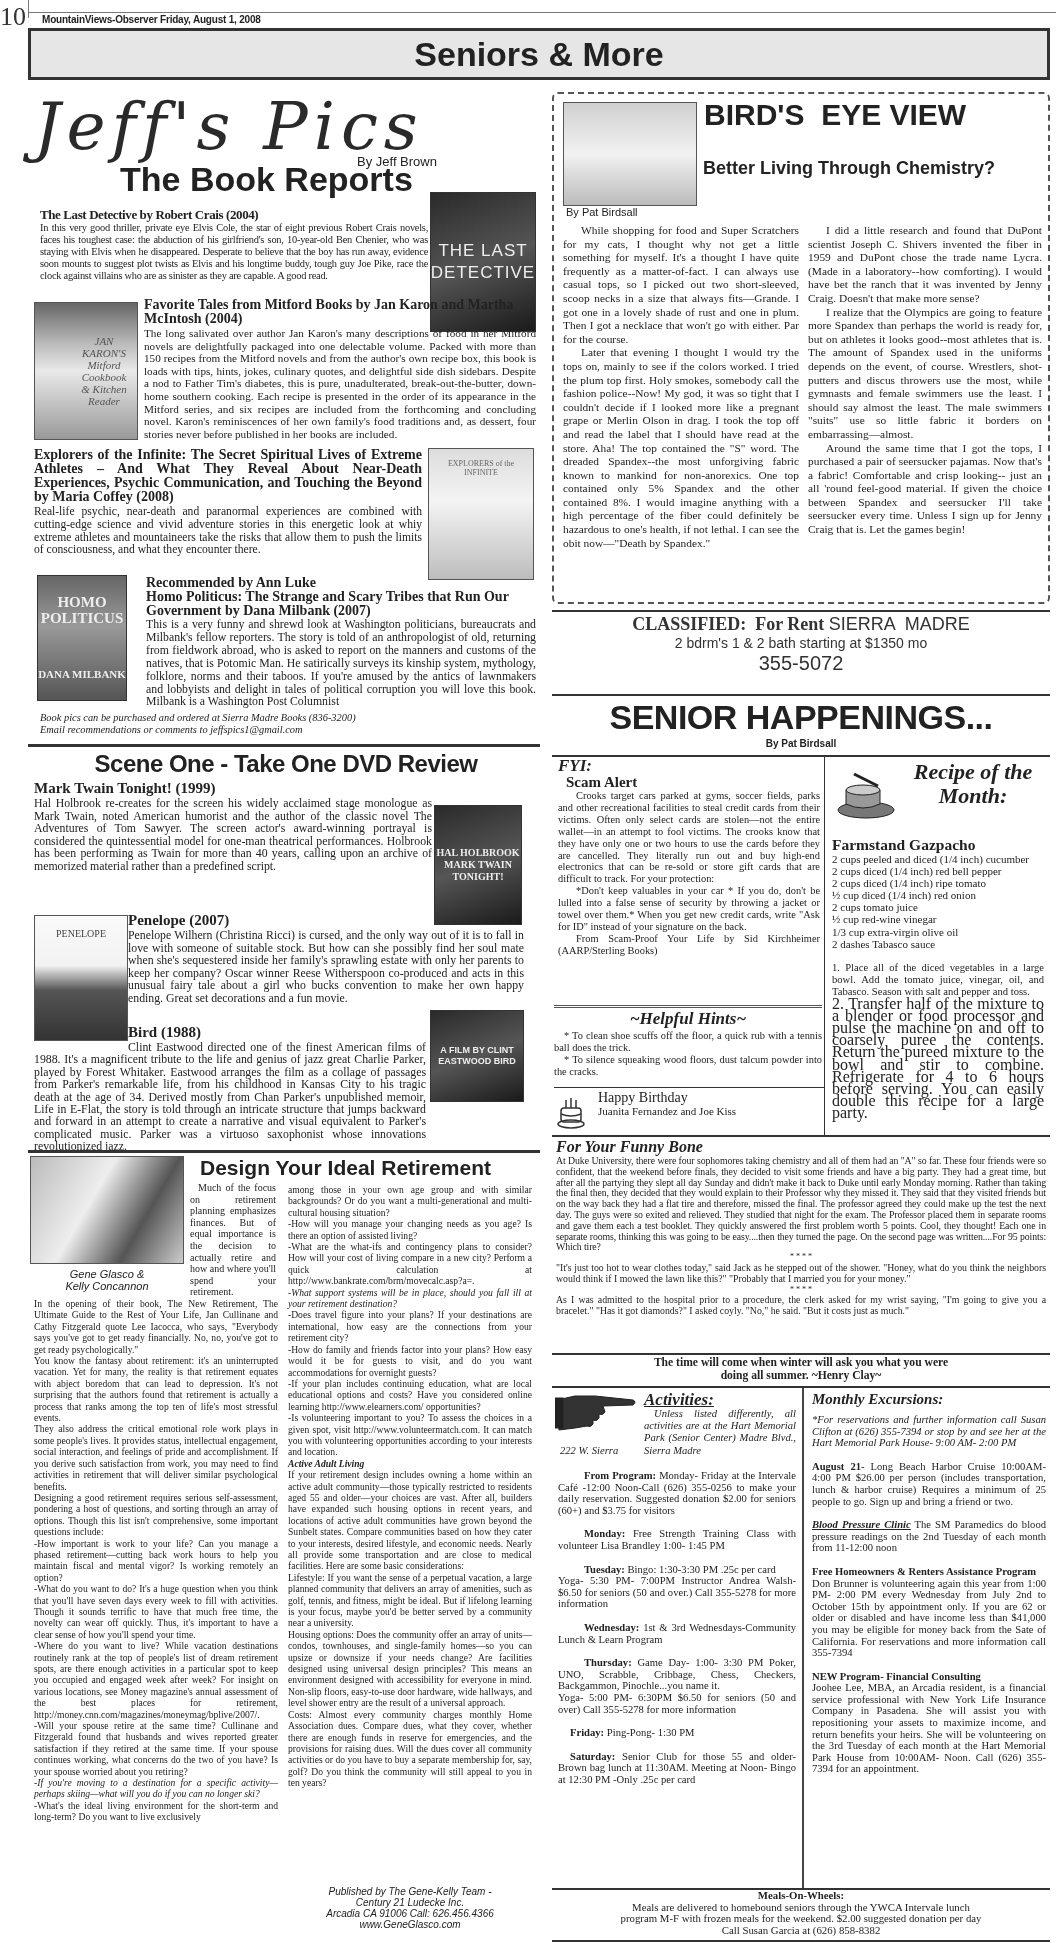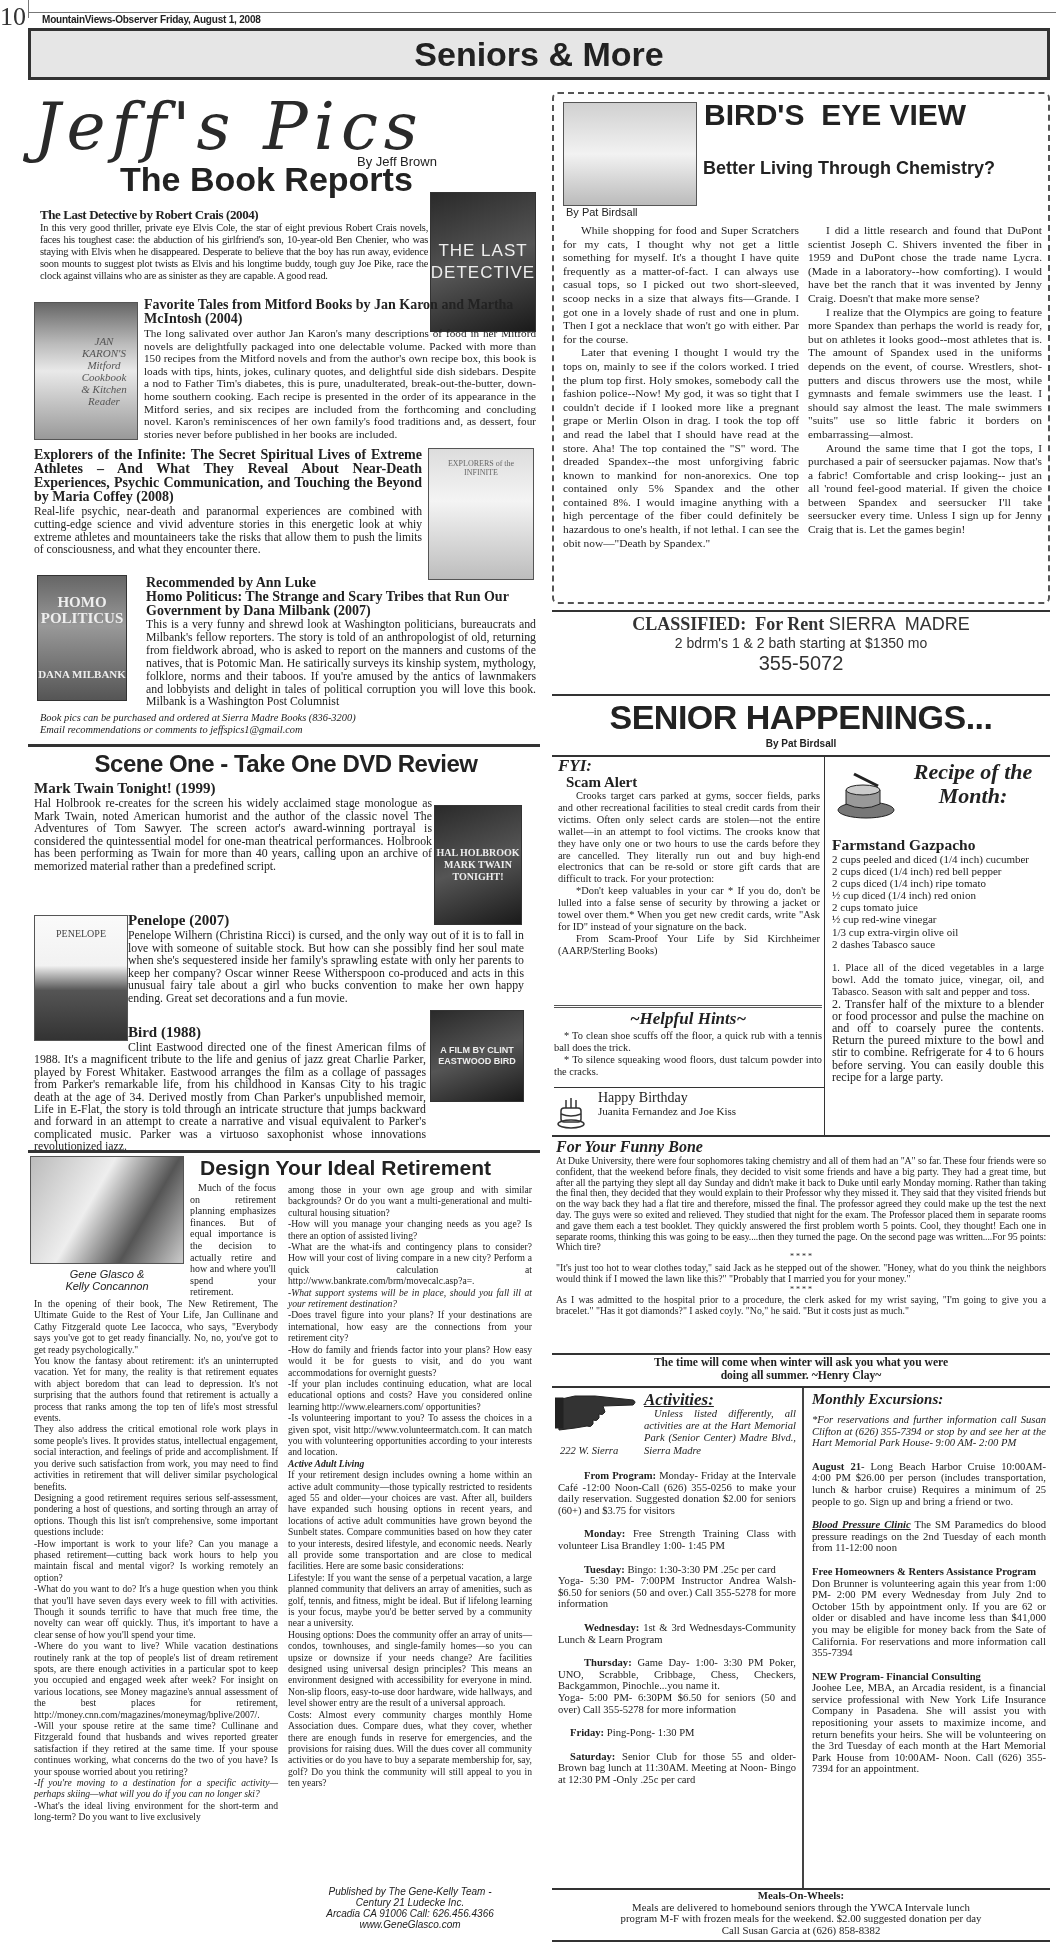--- a/index.html
+++ b/index.html
@@ -239,21 +239,21 @@
     <li>2 cups peeled and diced (1/4 inch) cucumber</li>
     <li>2 cups diced (1/4 inch) red bell pepper</li>
     <li>2 cups diced (1/4 inch) ripe tomato</li>
     <li>½ cup diced (1/4 inch) red onion</li>
     <li>2 cups tomato juice</li>
     <li>½ cup red-wine vinegar</li>
     <li>1/3 cup extra-virgin olive oil</li>
     <li>2 dashes Tabasco sauce</li>
   </ul>
   <p class="just" style="font-size:10.6px; line-height:12.1px; margin-top:12px;">1. Place all of the diced vegetables in a large bowl. Add the tomato juice, vinegar, oil, and Tabasco. Season with salt and pepper and toss.</p>
-  <p class="just" style="font-size:12px; line-height:12.1px;">2. Transfer half of the mixture to a blender or food processor and pulse the machine on and off to coarsely puree the contents. Return the pureed mixture to the bowl and stir to combine. Refrigerate for 4 to 6 hours before serving. You can easily double this recipe for a large party.</p>
+  <p class="just" style="font-size:16px; line-height:12.1px;">2. Transfer half of the mixture to a blender or food processor and pulse the machine on and off to coarsely puree the contents. Return the pureed mixture to the bowl and stir to combine. Refrigerate for 4 to 6 hours before serving. You can easily double this recipe for a large party.</p>
 </div>
 
 <div class="abs rule" style="left:552px; top:1135px; width:498px; height:2px;"></div>
 
 <div class="abs" style="left:556px; top:1138px; width:490px;">
   <div style="font-size:16px; font-weight:bold; font-style:italic; line-height:18px;">For Your Funny Bone</div>
   <p class="just" style="font-size:9.8px; line-height:10.8px; letter-spacing:-0.1px;">At Duke University, there were four sophomores taking chemistry and all of them had an "A" so far. These four friends were so confident, that the weekend before finals, they decided to visit some friends and have a big party. They had a great time, but after all the partying they slept all day Sunday and didn't make it back to Duke until early Monday morning. Rather than taking the final then, they decided that they would explain to their Professor why they missed it. They said that they visited friends but on the way back they had a flat tire and therefore, missed the final. The professor agreed they could make up the test the next day. The guys were so exited and relieved. They studied that night for the exam. The Professor placed them in separate rooms and gave them each a test booklet. They quickly answered the first problem worth 5 points. Cool, they thought! Each one in separate rooms, thinking this was going to be easy....then they turned the page. On the second page was written....For 95 points: Which tire?</p>
   <div style="text-align:center; font-size:8px; line-height:8px;">* * * *</div>
   <p class="just" style="font-size:9.8px; line-height:10.8px; margin-top:2px;">"It's just too hot to wear clothes today," said Jack as he stepped out of the shower. "Honey, what do you think the neighbors would think if I mowed the lawn like this?" "Probably that I married you for your money."</p>
   <div style="text-align:center; font-size:8px; line-height:10px;">* * * *</div>

